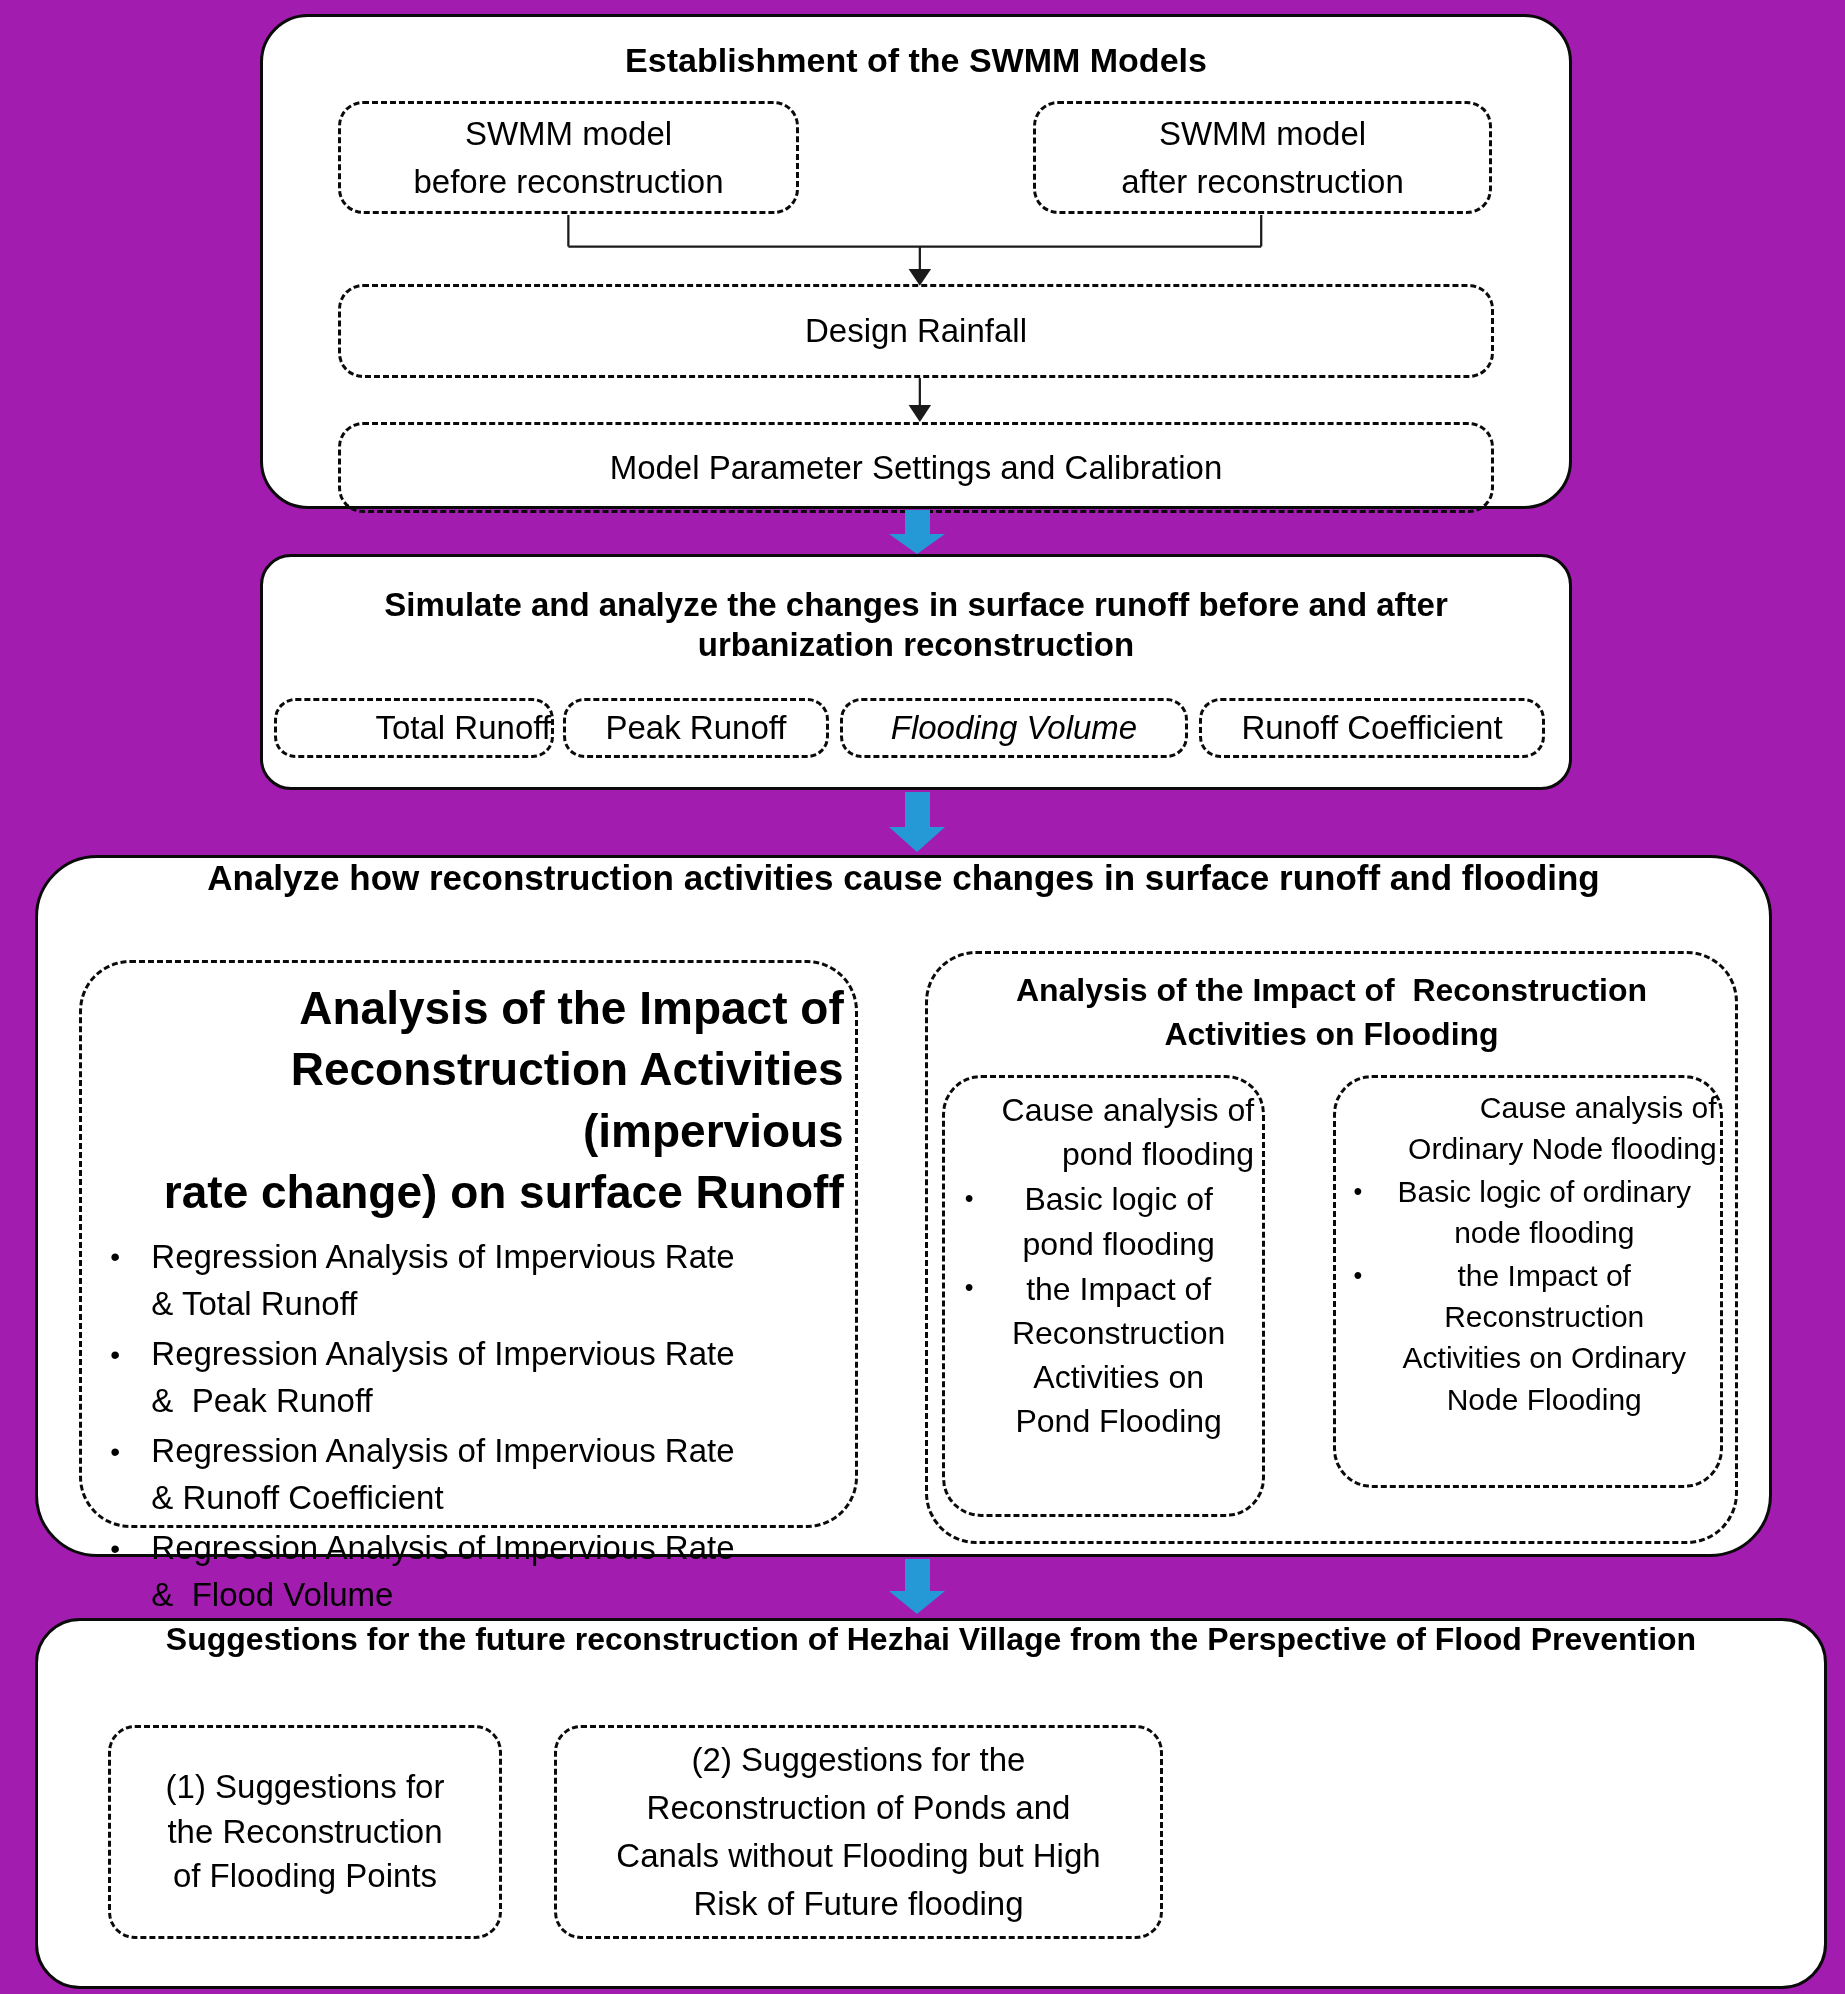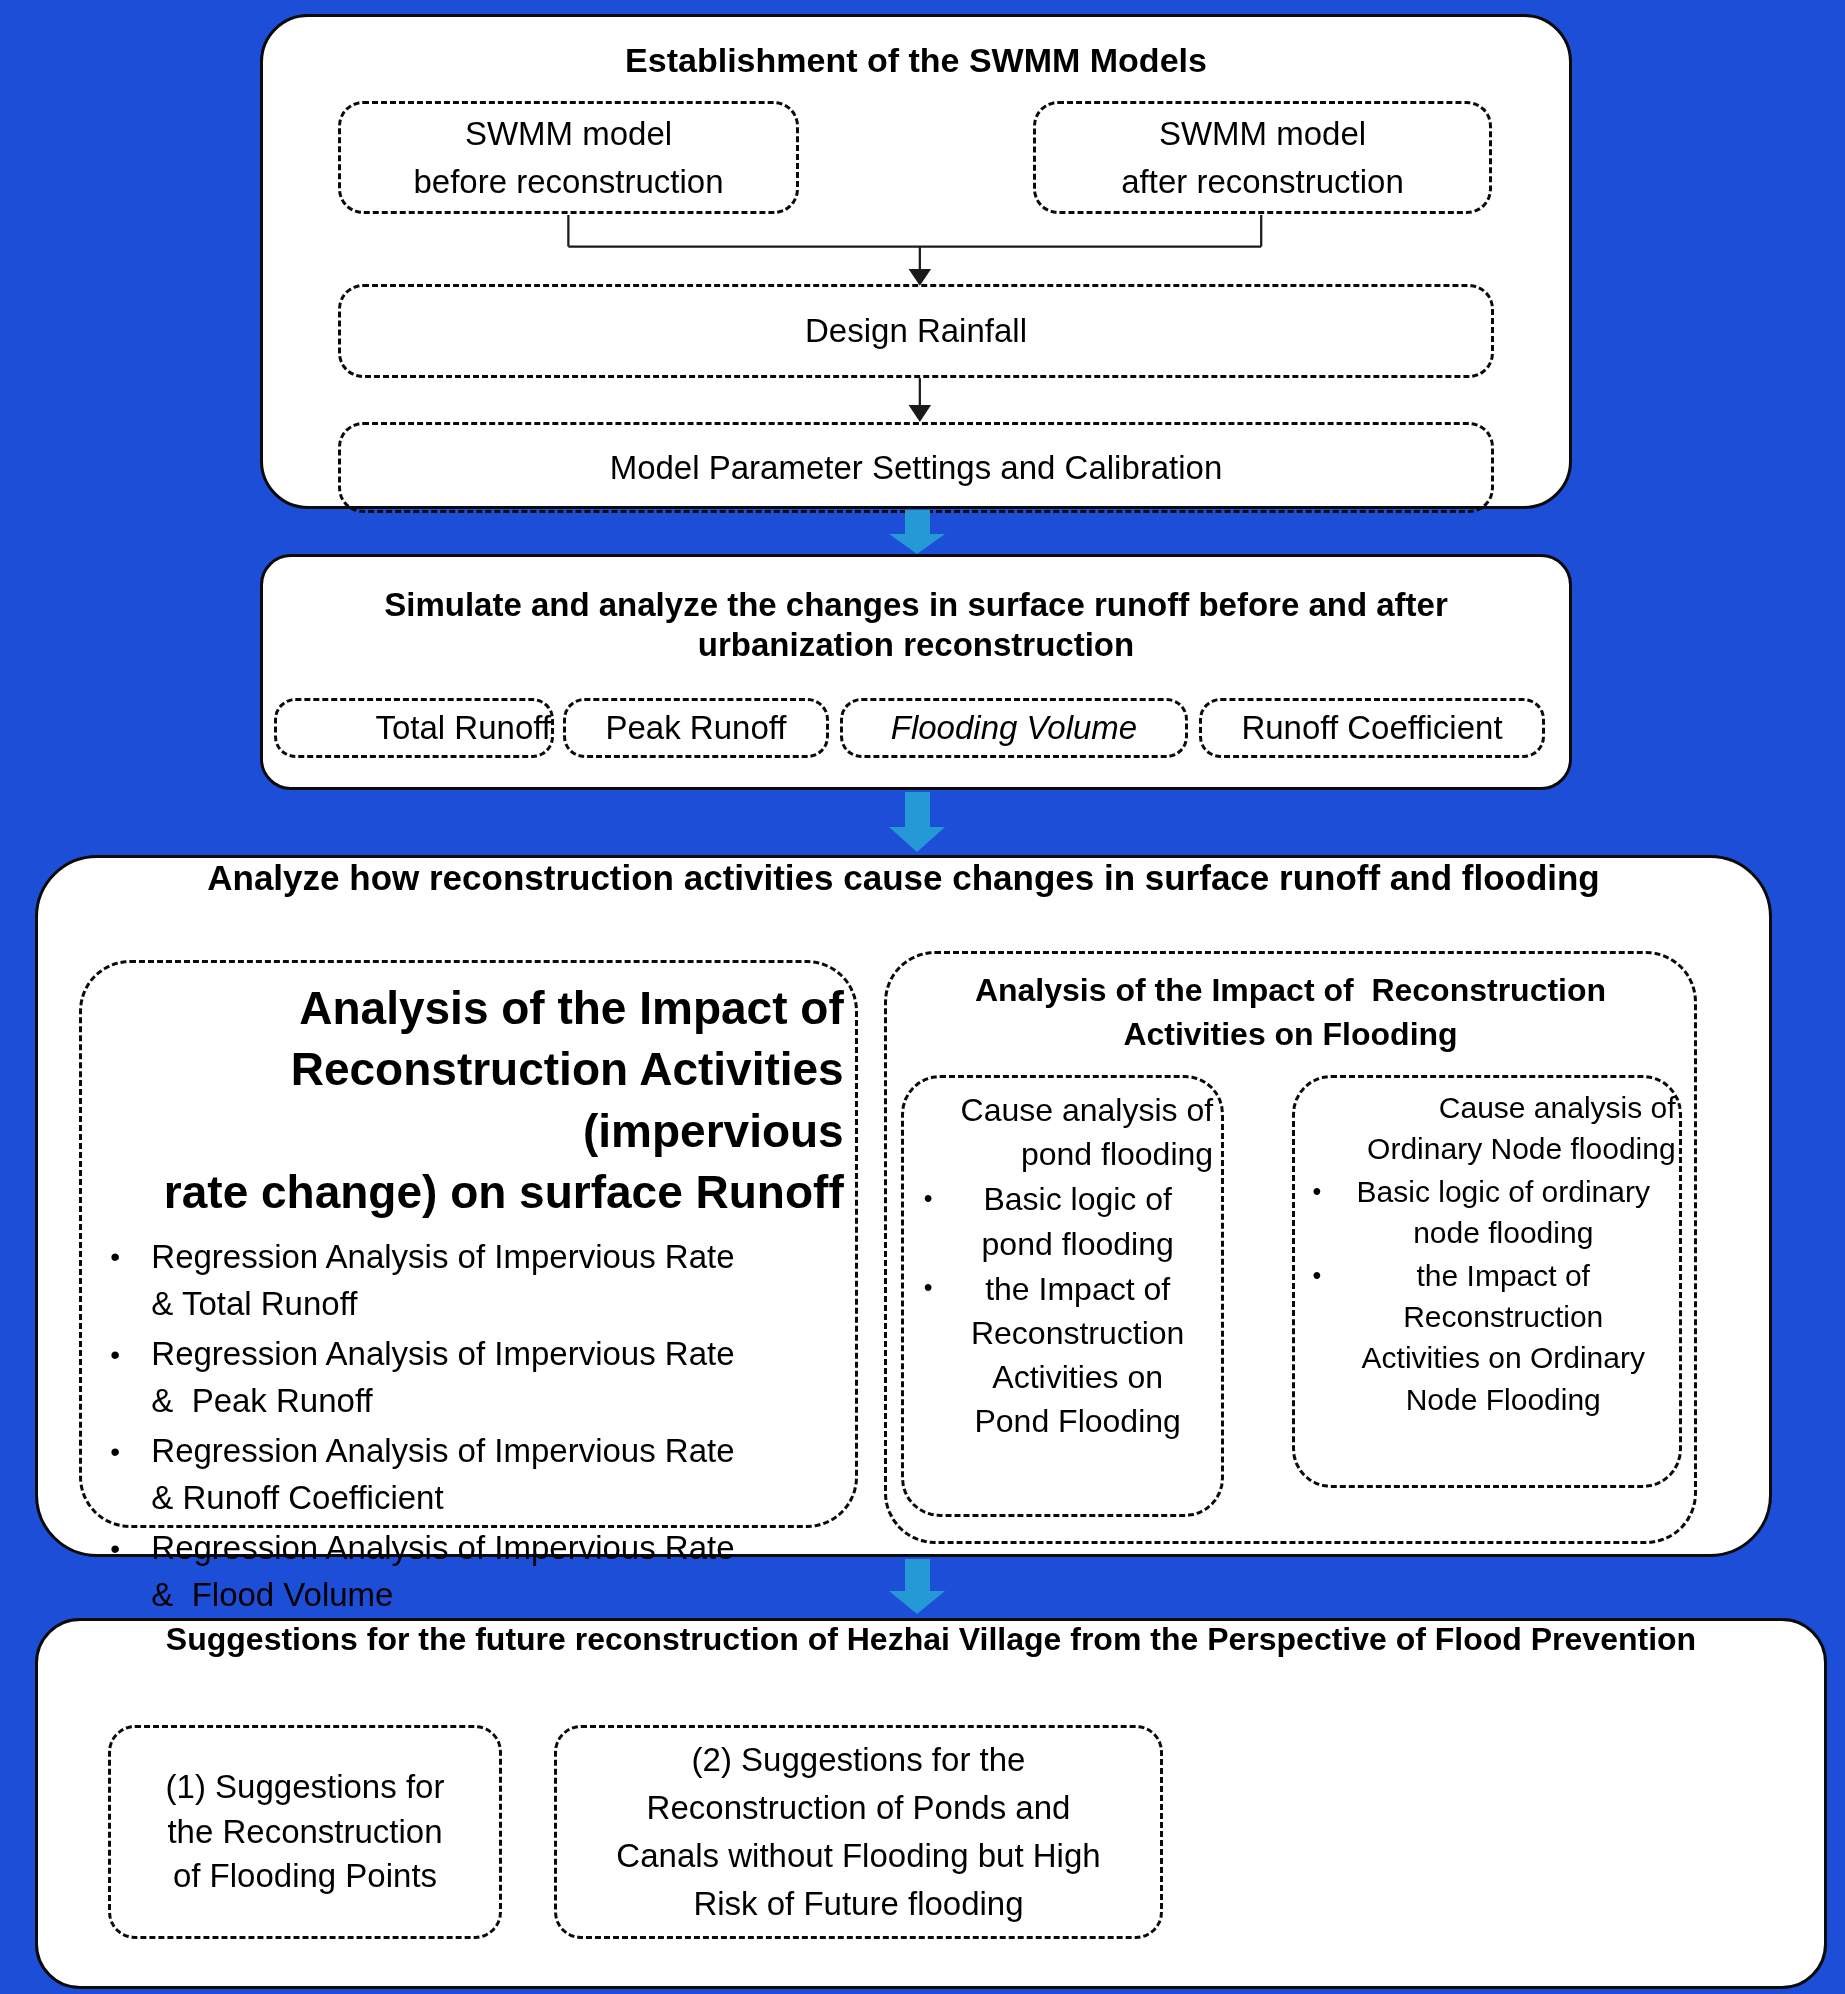--- a/index.html
+++ b/index.html
@@ -1,17 +1,17 @@
 <!DOCTYPE html>
 <html style="font-size:9px"><head>
 <meta charset="utf-8">
 <style>
   html,body{margin:0;padding:0;background:#ffffff;}
   body{font-family:"Liberation Sans", sans-serif;color:#000;}
-  .canvas{position:relative;width:1845px;height:1995px;background:#1d4ed8;overflow:hidden;}
+  .canvas{position:relative;width:1845px;height:1995px;background:#a21caf;overflow:hidden;}
   .sec{position:absolute;border:3.4px solid #0a0a0a;border-radius:48px;background:#fff;box-sizing:border-box;}
   .dash{position:absolute;border:3.4px dashed #0a0a0a;border-radius:25px;box-sizing:border-box;
         display:flex;align-items:center;justify-content:center;text-align:center;}
   .bind{white-space:pre-wrap;}
   .sec-title{text-align:center;font-weight:bold;}
   
   .s1{left:260px;top:14px;width:1312px;height:495px;}
   .s1 .sec-title{padding-top:23.6px;font-size:34px;}
   .b-before{left:75px;top:84px;width:461px;height:113px;font-size:33px;line-height:1.45;}
   .b-after{left:770px;top:84px;width:459px;height:113px;font-size:33px;line-height:1.45;}
@@ -36,21 +36,21 @@
   
   .s3{left:35px;top:855px;width:1737px;height:702px;border-radius:62px;}
   .s3 .sec-title{font-size:35px;}
   .lbox{left:41px;top:102px;width:779px;height:568px;border-radius:51px;display:block;text-align:left;
         padding:14.6px 11.3px 0 11.3px;}
   .ltitle{font-size:46px;font-weight:bold;line-height:1.34;text-align:right;}
   .lbullets{margin-top:10px;}
   .li{display:flex;font-size:33px;line-height:1.42;margin:0 0 3.4px 17px;}
   .li .marker{flex:none;width:41px;font-size:28px;padding-top:3.4px;}
   .li .txt{flex:1;}
-  .rbox{left:846px;top:93px;width:813px;height:593px;border-radius:51px;display:block;text-align:left;
+  .rbox{left:887px;top:93px;width:813px;height:593px;border-radius:51px;display:block;text-align:left;
         padding:13.5px 0 0 0;}
   .rtitle{font-size:32px;font-weight:bold;line-height:1.4;text-align:center;}
   .pond{left:14px;top:121px;width:323px;height:442px;border-radius:39px;display:block;padding:11.3px 7.9px 0 7.9px;}
   .node{left:405px;top:121px;width:390px;height:413px;border-radius:39px;display:block;padding:10px 3.4px 0 5.6px;}
   .inner-head{text-align:right;line-height:1.36;}
   .pond .inner-head,.pond .li2{font-size:32px;}
   .node .inner-head,.node .li2{font-size:30px;}
   .li2{display:flex;line-height:1.38;margin-top:1.1px;}
   .li2 .marker{flex:none;width:28px;font-size:25px;padding-top:3.4px;padding-left:2.3px;}
   .li2 .txt{flex:1;}

